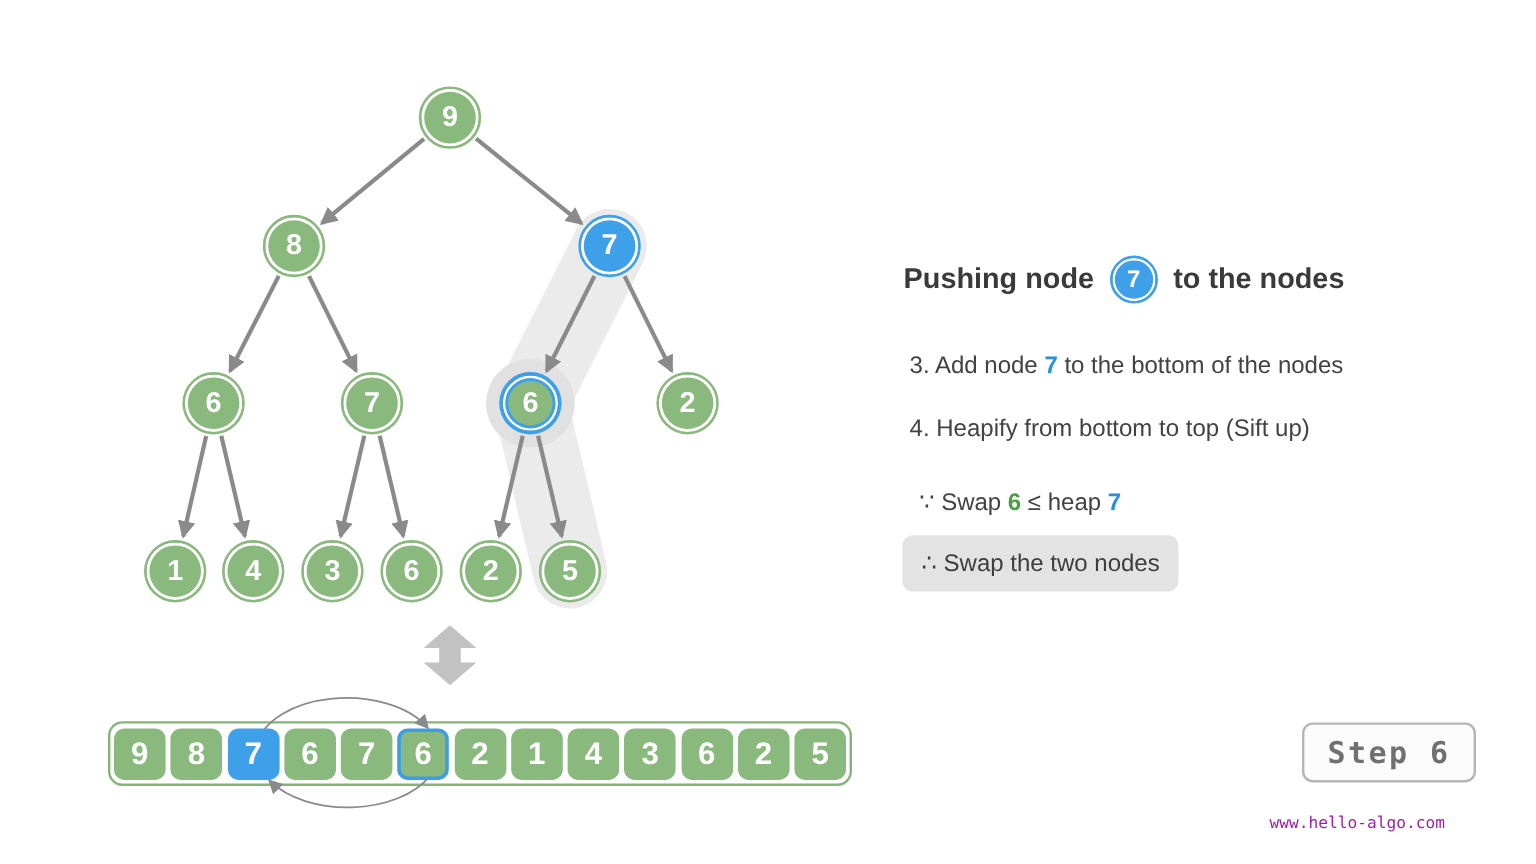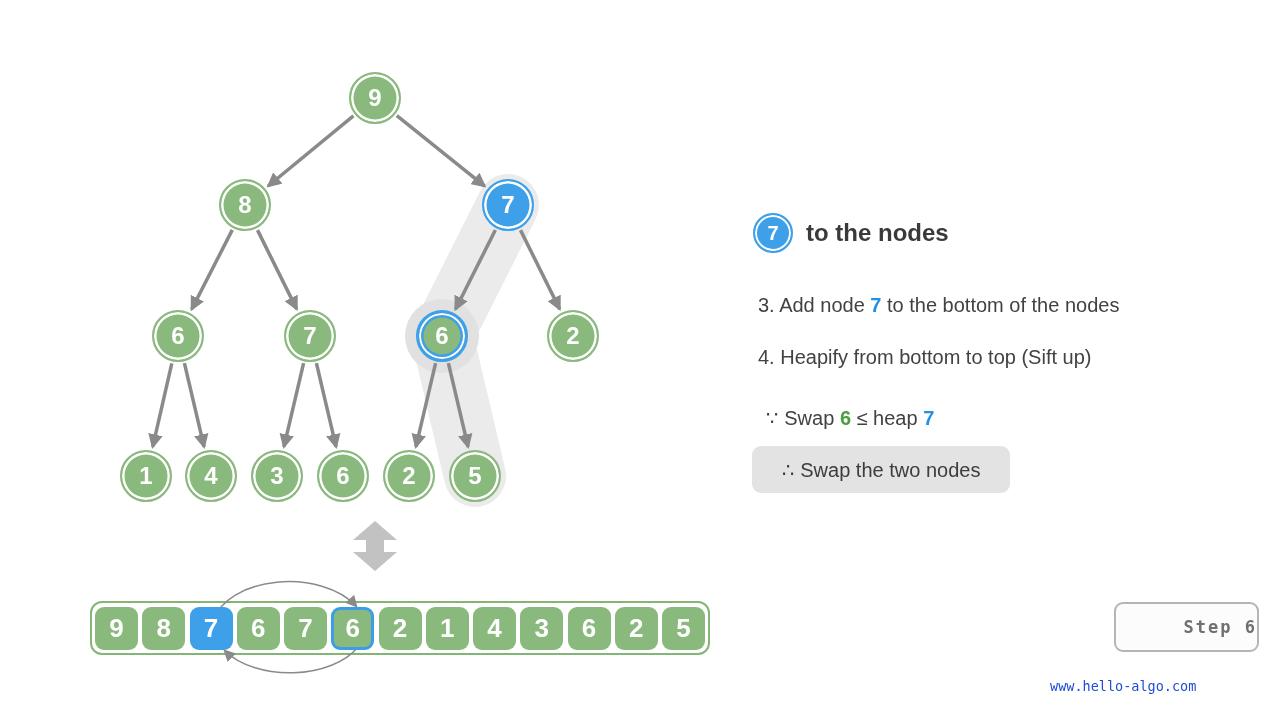--- a/index.html
+++ b/index.html
@@ -51,36 +51,36 @@
     border:2px solid #3ea0e8;box-shadow:inset 0 0 0 2px #fff;
     display:flex;align-items:center;justify-content:center;
     font-size:20px;color:#fff;box-sizing:border-box;
   }
   .plist{position:absolute;left:758px;font-size:20px;color:#424242;z-index:3;}
   .hl-blue{color:#2192e3;font-weight:bold;}
   .hl-green{color:#4a9e3f;font-weight:bold;}
   .because{position:absolute;left:766px;top:406px;font-size:20px;color:#424242;z-index:3;}
   .therefore{
     position:absolute;left:752px;top:446px;height:47px;box-sizing:border-box;
-    background:#e3e3e3;border-radius:9px;padding:0 30px;
+    background:#e3e3e3;border-radius:9px;padding:0 16px;
     display:flex;align-items:center;font-size:20px;color:#3d3d3d;z-index:3;
   }
 
   
   .step-badge{
     position:absolute;left:1085px;top:602px;width:145px;height:50px;box-sizing:border-box;
     border:2px solid #b5b5b5;border-radius:9px;background:#fcfcfc;
-    display:flex;align-items:center;justify-content:flex-end;
+    display:flex;align-items:center;justify-content:center;
     font-family:"DejaVu Sans Mono","Liberation Mono",monospace;
-    font-weight:bold;font-size:17px;letter-spacing:2px;color:#707070;z-index:3;margin-left:29px;
+    font-weight:bold;font-size:25px;letter-spacing:2px;color:#707070;z-index:3;
   }
   .watermark{
-    position:absolute;left:1050px;top:678px;width:162px;text-align:left;
+    position:absolute;left:1050px;top:678px;width:162px;text-align:center;
     font-family:"DejaVu Sans Mono","Liberation Mono",monospace;
-    font-size:13.5px;color:#1d4ed8;z-index:3;
+    font-size:13.5px;color:#a21caf;z-index:3;
   }
 </style>
 </head>
 <body>
 
 <svg id="diagram-svg" class="layer" width="760" height="720" viewBox="0 0 760 720">
   <defs>
     <marker id="arrow" viewBox="0 0 10 10" refX="8.5" refY="5" markerWidth="4.2" markerHeight="4.2" orient="auto">
       <path d="M0,0 L10,5 L0,10 z" fill="#8a8a8a"></path>
     </marker>
@@ -172,20 +172,21 @@
   <div class="cell">2</div>
   <div class="cell">1</div>
   <div class="cell">4</div>
   <div class="cell">3</div>
   <div class="cell">6</div>
   <div class="cell">2</div>
   <div class="cell">5</div>
 </div>
 
 <div class="panel-title">
+  <span>Pushing node</span>
   <span class="inline-node">
       <span>7</span>
     </span>
   <span>to the nodes</span>
 </div>
 
 <div class="plist" style="top:294px">
   <span>3. Add node </span><span class="hl-blue">7</span><span> to the bottom of the nodes</span>
 </div>
 <div class="plist" style="top:346px">

